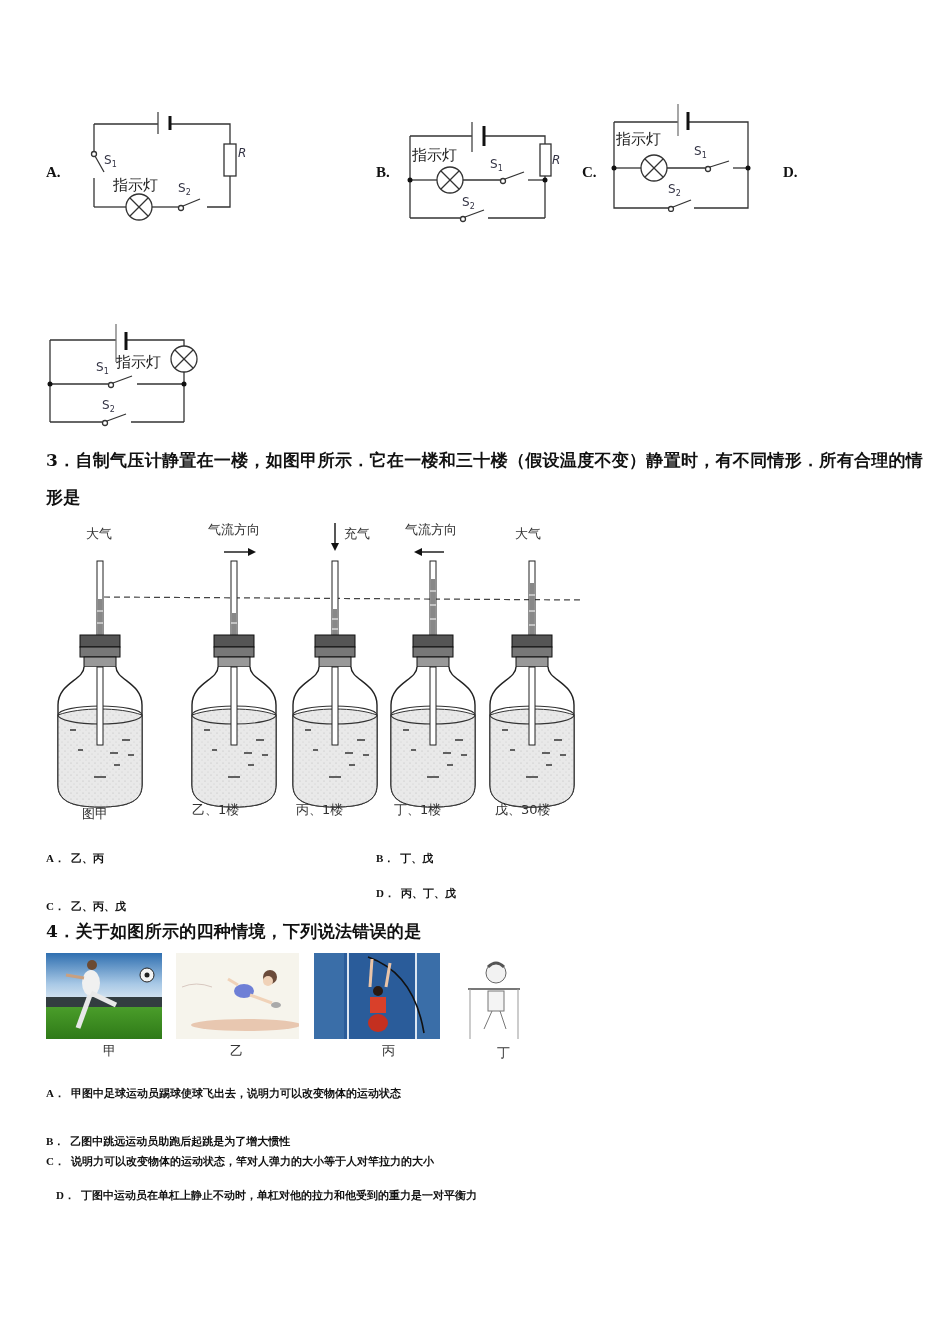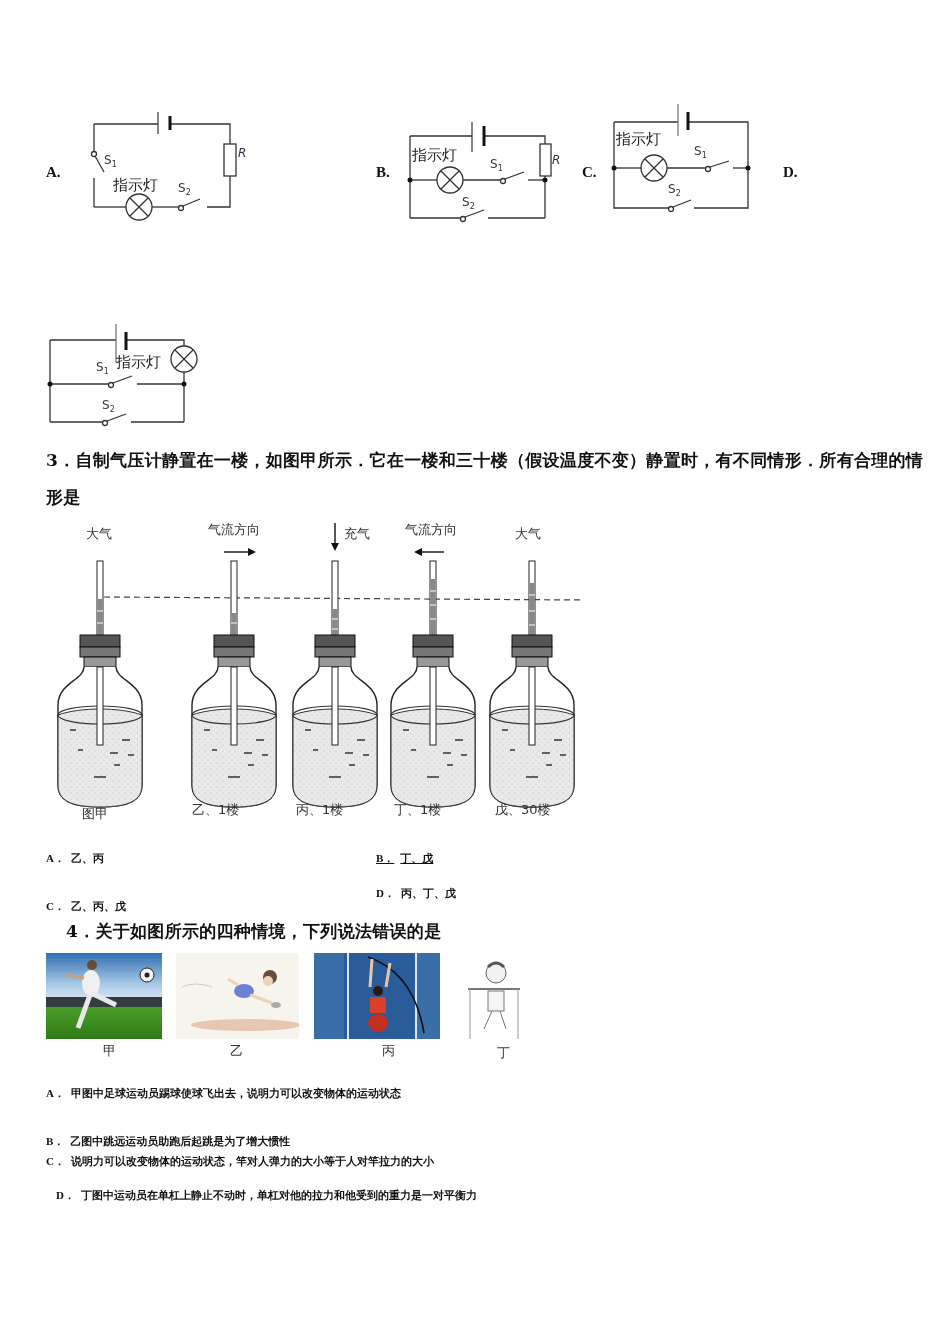--- a/index.html
+++ b/index.html
@@ -240,31 +240,31 @@
   <div class="abs fig-caption" style="left:30px;top:290px;">图甲</div>
   <div class="abs fig-caption" style="left:140px;top:286px;">乙、1楼</div>
   <div class="abs fig-caption" style="left:244px;top:286px;">丙、1楼</div>
   <div class="abs fig-caption" style="left:342px;top:286px;text-align:right;">丁、1楼</div>
   <div class="abs fig-caption" style="left:443px;top:286px;">戊、30楼</div>
 </div>
 
 <div class="abs choice" style="left:46px;top:851px;">
   <span class="lbl">A．</span><span>乙、丙</span>
 </div>
-<div class="abs choice" style="left:376px;top:851px;text-decoration:underline;">
+<div class="abs choice" style="left:376px;top:851px;">
   <span class="lbl">B．</span><span>丁、戊</span>
 </div>
 <div class="abs choice" style="left:46px;top:886px;margin-top:13px;">
   <span class="lbl">C．</span><span>乙、丙、戊</span>
 </div>
 <div class="abs choice" style="left:376px;top:886px;">
   <span class="lbl">D．</span><span>丙、丁、戊</span>
 </div>
 
-<div class="abs qtext" style="left:46px;top:920px;margin-left:20px;">4．关于如图所示的四种情境，下列说法错误的是</div>
+<div class="abs qtext" style="left:46px;top:920px;">4．关于如图所示的四种情境，下列说法错误的是</div>
 
 <div class="abs photo" style="left:46px;top:953px;width:116px;height:86px;">
   <svg width="116" height="86">
     <defs>
       <linearGradient id="sky" x1="0" y1="0" x2="0" y2="1">
         <stop offset="0" stop-color="#2f6fb0"></stop>
           <stop offset="0.6" stop-color="#a9c9e6"></stop>
           <stop offset="1" stop-color="#e6eef4"></stop>
       </linearGradient>
       <linearGradient id="grass" x1="0" y1="0" x2="0" y2="1">

